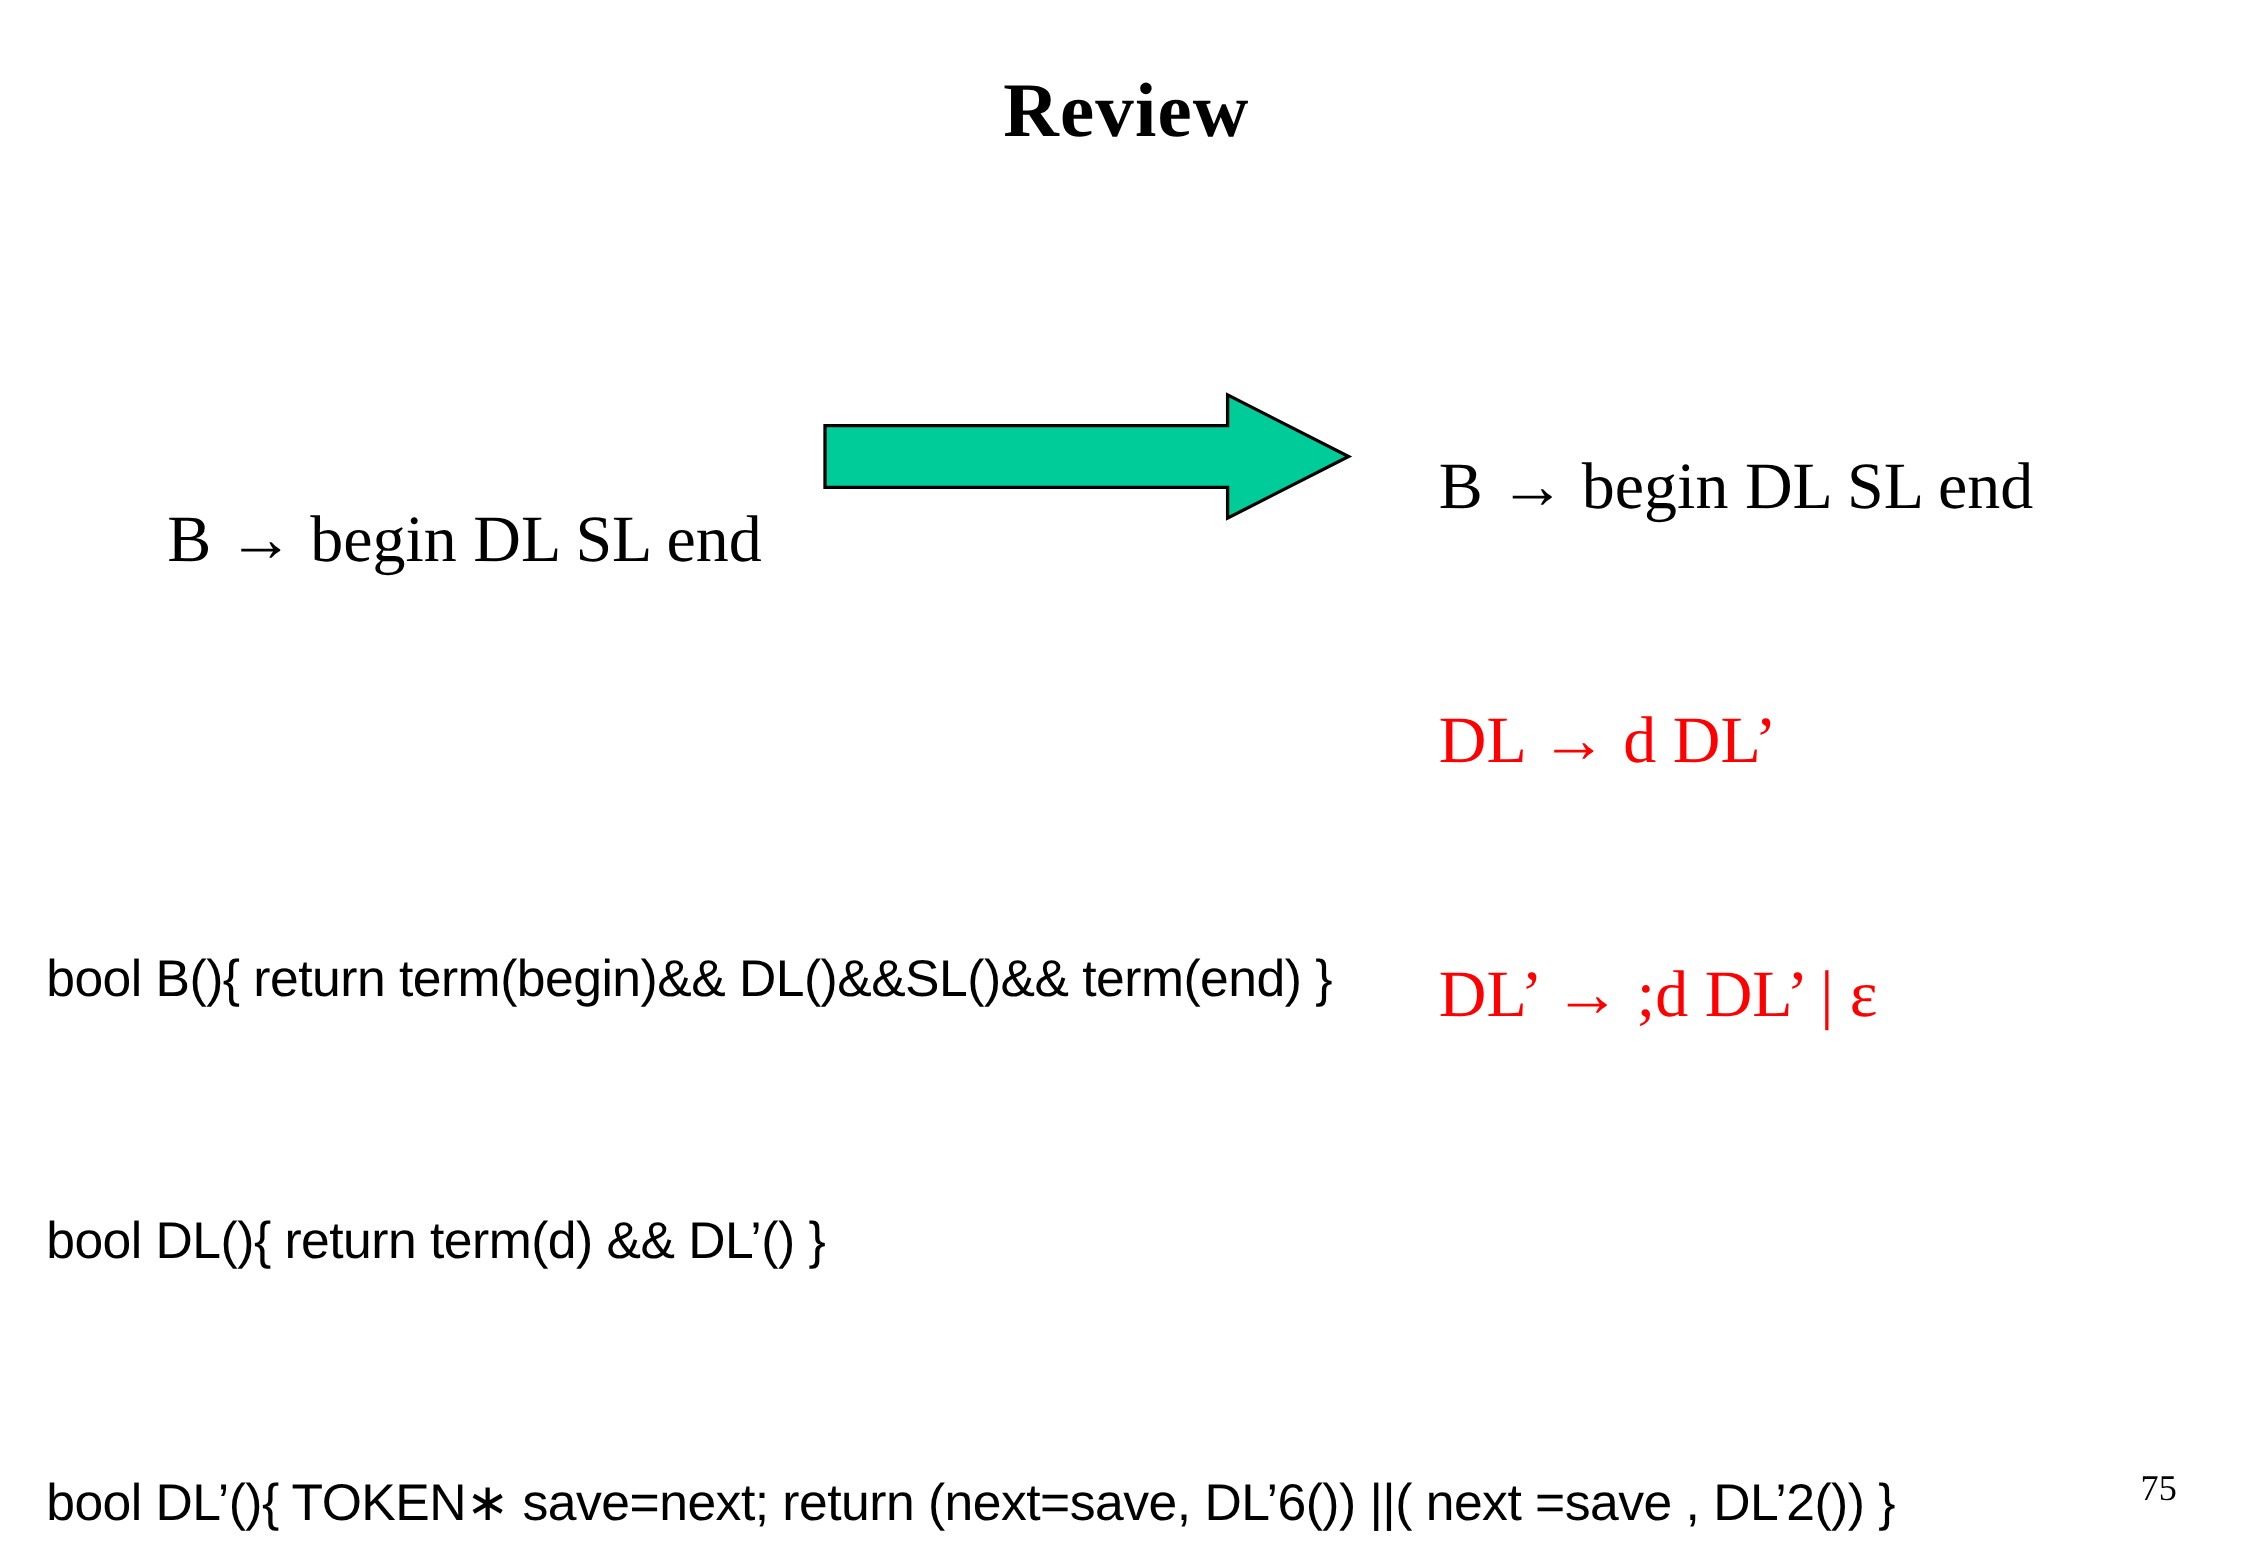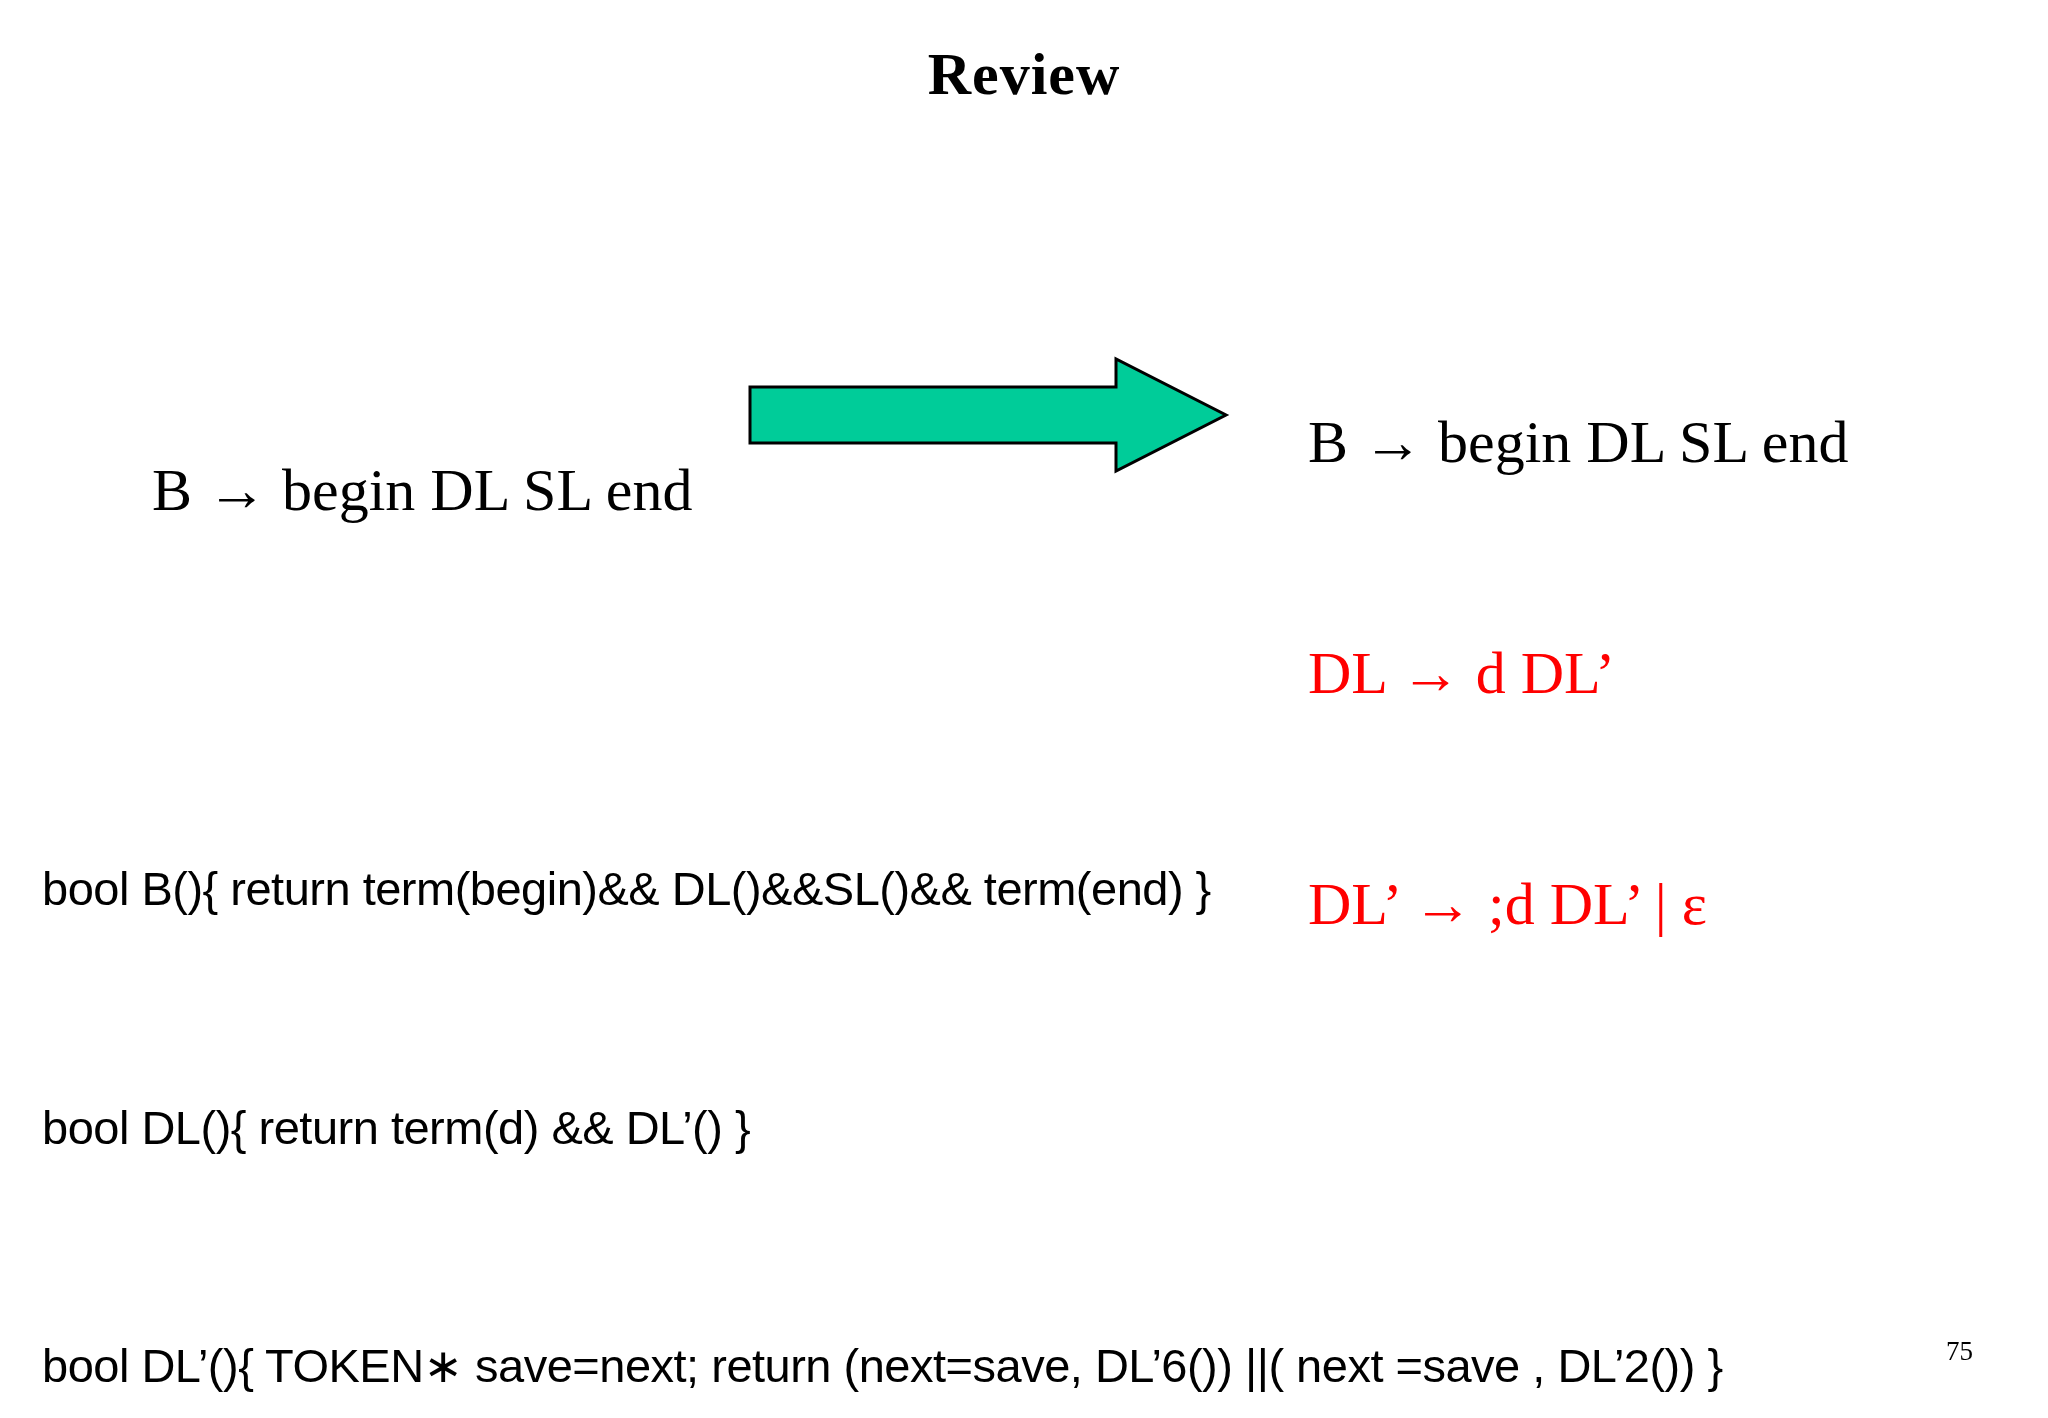--- a/index.html
+++ b/index.html
@@ -11,27 +11,27 @@
     position: relative;
     width: 2048px;
     height: 1418px;
     background: #ffffff;
     overflow: hidden;
     font-family: "Liberation Serif", serif;
     color: #000000;
   }
   .title {
     position: absolute;
-    top: 40px;
+    top: 62px;
     left: 0;
     width: 100%;
     text-align: center;
     font-family: "Liberation Serif", serif;
     font-weight: bold;
-    font-size: 60px;
+    font-size: 70px;
     letter-spacing: 1px;
   }
   .grammar {
     position: absolute;
     font-family: "Liberation Serif", serif;
     font-size: 60px;
     white-space: pre;
   }
   .grammar-left {
     left: 152px;
@@ -63,21 +63,21 @@
     letter-spacing: -0.5px;
     white-space: pre;
     color: #000000;
   }
   .code-line { display: block; height: 79.5px; }
   .page-number {
     position: absolute;
     left: 1946px;
     top: 1336px;
     font-family: "Liberation Serif", serif;
-    font-size: 27px;
+    font-size: 33px;
     color: #000000;
   }
 </style>
 </head>
 <body>
 
 <div id="slide">
 
   <div class="title">Review</div>
 

